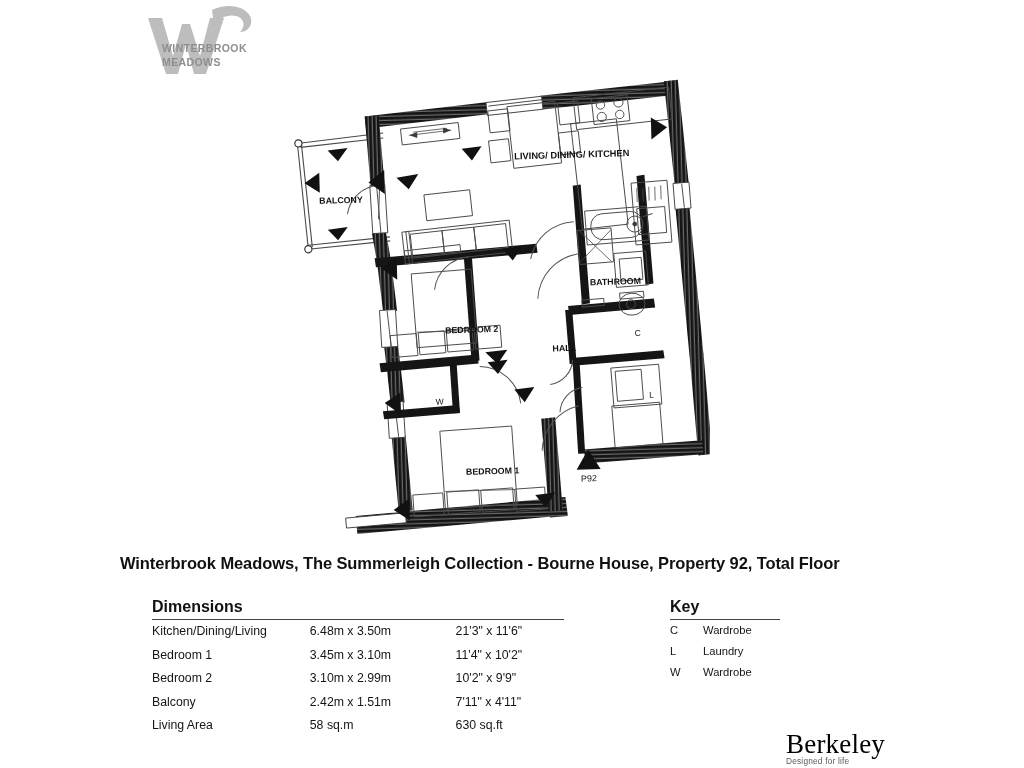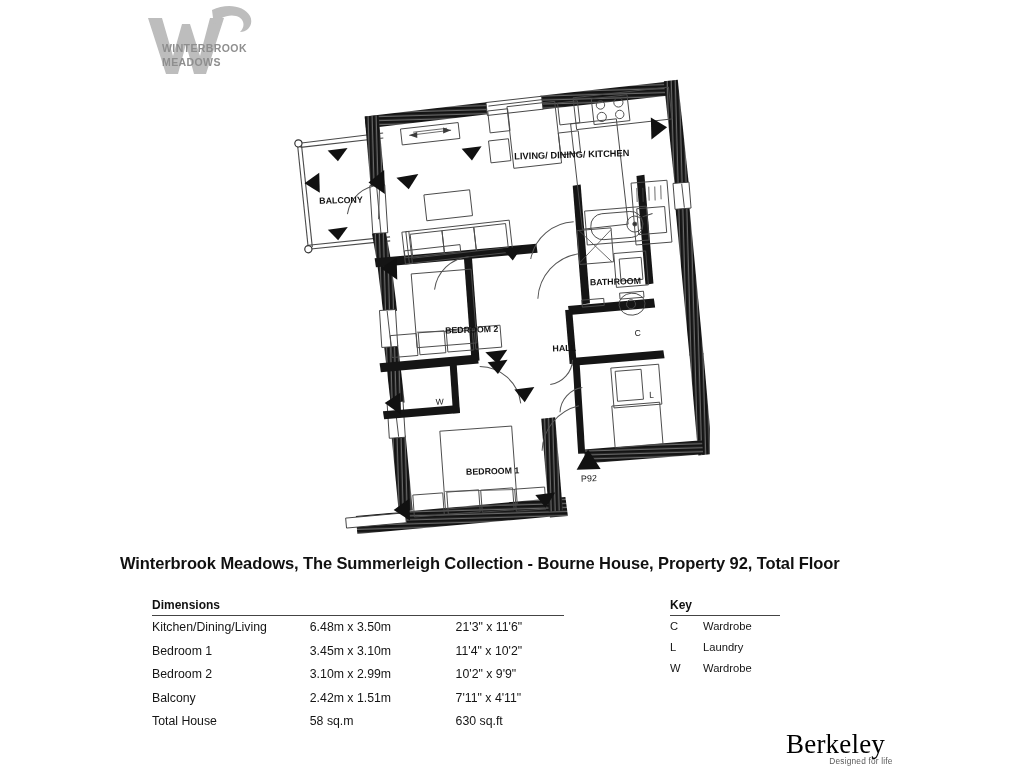--- a/index.html
+++ b/index.html
@@ -16,37 +16,37 @@
   #plan svg{display:block;}
 
   
   #title{position:absolute;left:120px;top:554px;width:800px;
          font-size:16.5px;font-weight:bold;letter-spacing:-0.1px;
          color:#111;white-space:nowrap;}
 
   
   #dims{position:absolute;left:152px;top:598px;width:412px;}
   #keyblk{position:absolute;left:670px;top:598px;width:180px;}
-  .blk-head{font-size:12px;font-weight:bold;color:#111;padding-bottom:3px;}
+  .blk-head{font-size:16px;font-weight:bold;color:#111;padding-bottom:3px;}
   .rule{height:1px;background:#444;width:100%;}
   .dimrow,.keyrow{display:flex;font-size:12.3px;color:#151515;
                   line-height:23.5px;height:23.5px;}
   #dims .c0{width:152px;}
   #dims .c1{width:148px;margin-left:8px;}
   #dims .c2{width:110px;}
   #keyblk .k0{width:33px;}
   #keyblk .k1{width:140px;}
   #keyblk .keyrow{font-size:11.2px;line-height:21px;height:21px;}
   #keyblk .rule{width:110px;}
 
   
   #berkeley{position:absolute;left:786px;top:729px;width:150px;}
   #bk-name{font-family:"Liberation Serif", serif;font-size:27px;
            color:#000000;line-height:30px;letter-spacing:0.2px;}
-  #bk-tag{font-size:8.3px;color:#5a5a5a;letter-spacing:0.2px;margin-top:-3px;text-align:center;}
+  #bk-tag{font-size:8.3px;color:#5a5a5a;letter-spacing:0.2px;margin-top:-3px;}
 </style>
 </head>
 <body>
 
 <div id="stage">
 
   <div id="wm-logo">
     <svg width="125" height="72" viewBox="0 0 125 72">
       <g fill="#bdbdbd">
         <path d="M8 14 L22 14 L33 52 L42 20 L50 20 L60 52 L70 14 L84 14 L66 70 L54 70 L46 40 L38 70 L26 70 Z"></path>
@@ -322,21 +322,21 @@
       <div class="c0">Bedroom 2</div>
       <div class="c1">3.10m x 2.99m</div>
       <div class="c2">10'2" x 9'9"</div>
     </div>
     <div class="dimrow">
       <div class="c0">Balcony</div>
       <div class="c1">2.42m x 1.51m</div>
       <div class="c2">7'11" x 4'11"</div>
     </div>
     <div class="dimrow">
-      <div class="c0">Total House</div>
+      <div class="c0">Living Area</div>
       <div class="c1">58 sq.m</div>
       <div class="c2">630 sq.ft</div>
     </div>
   </div>
 
   <div id="keyblk">
     <div class="blk-head">Key</div>
     <div class="rule"></div>
     <div class="keyrow">
       <div class="k0">C</div>

